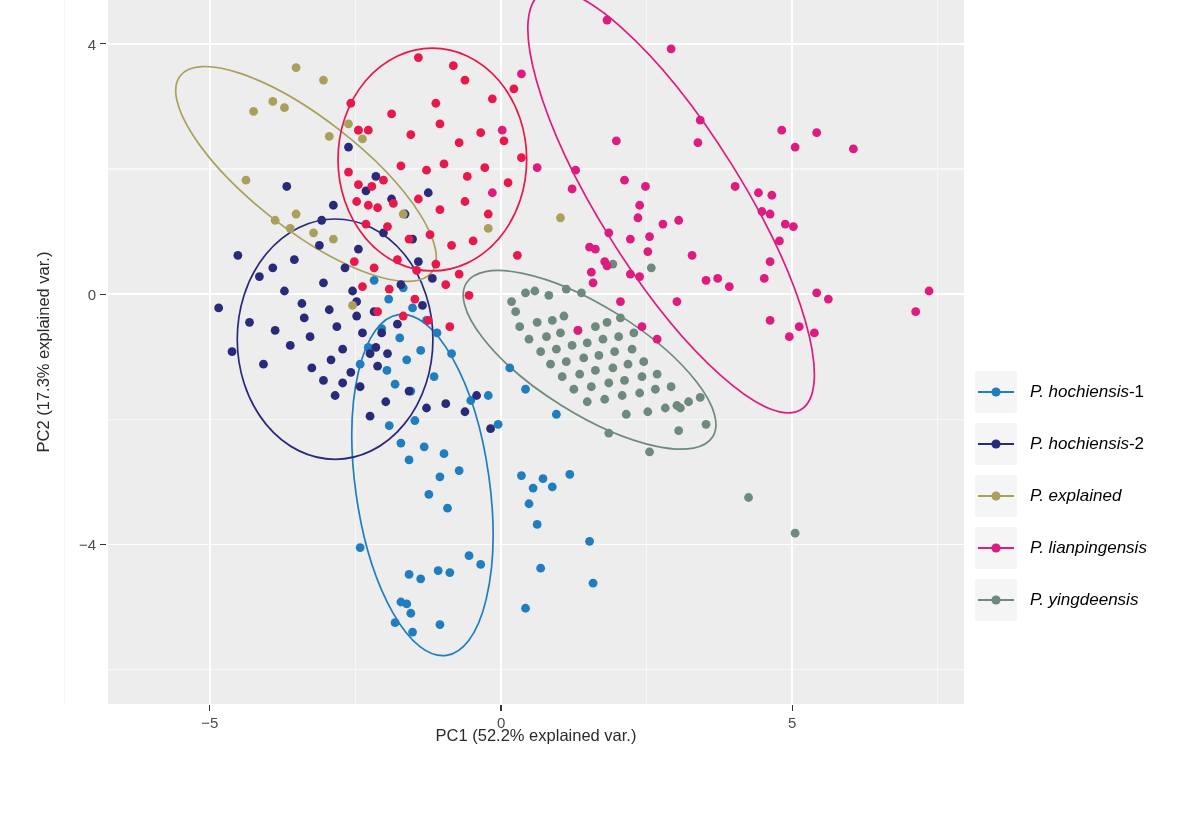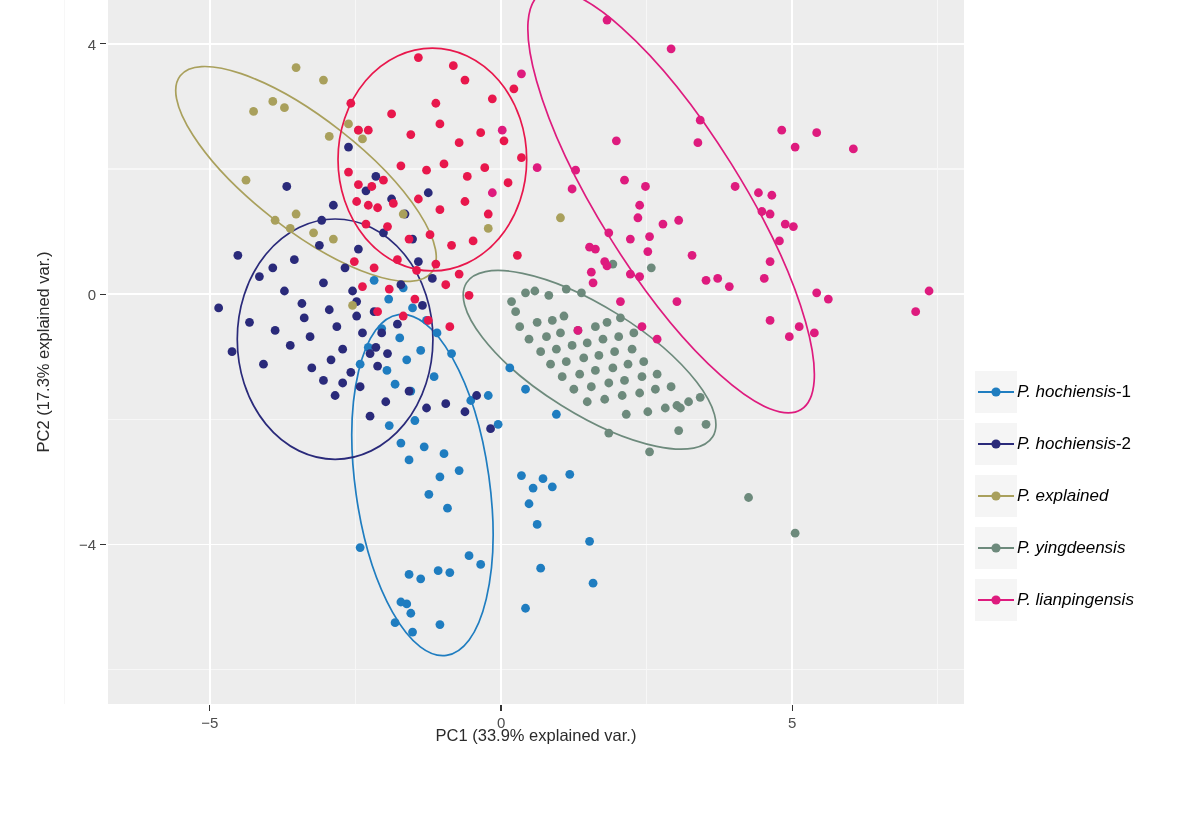--- a/index.html
+++ b/index.html
@@ -46,21 +46,21 @@
   .ytitle-holder{position:absolute;left:34px;top:0px;width:26px;height:704px;}
 
   
   #legend{position:absolute;left:975px;top:366px;width:220px;}
   .legend-row{display:flex;align-items:center;height:52px;}
   .legend-key{
     width:42px;height:42px;background:#F5F5F5;
     display:flex;align-items:center;justify-content:center;flex:0 0 42px;
   }
   .legend-label{
-    font-size:17px;color:#000000;white-space:nowrap;
+    margin-left:13px;font-size:17px;color:#000000;white-space:nowrap;
     font-family:"Liberation Sans", sans-serif;
   }
   .legend-label i{font-style:italic;}
   .legend-label .suffix{font-style:normal;}
 </style>
 </head>
 <body>
 
 <div id="root">
 
@@ -417,21 +417,21 @@
       <div class="tick-mark xtick-mark" style="left: 791.618px; top: 705px;"></div>
       <div class="tick-label xtick-label" style="left: 792.218px; top: 714px;">5</div>
       <div class="tick-mark ytick-mark" style="left: 100px; top: 543.827px;"></div>
       <div class="tick-label ytick-label" style="left: 60px; width: 36px; top: 544.427px;">−4</div>
       <div class="tick-mark ytick-mark" style="left: 100px; top: 293.516px;"></div>
       <div class="tick-label ytick-label" style="left: 60px; width: 36px; top: 294.116px;">0</div>
       <div class="tick-mark ytick-mark" style="left: 100px; top: 43.2044px;"></div>
       <div class="tick-label ytick-label" style="left: 60px; width: 36px; top: 43.8044px;">4</div>
     </div>
 
-  <div class="axis-title" id="x-axis-title">PC1 (33.9% explained var.)</div>
+  <div class="axis-title" id="x-axis-title">PC1 (52.2% explained var.)</div>
   <div class="ytitle-holder">
     <div class="axis-title" id="y-axis-title">PC2 (17.3% explained var.)</div>
   </div>
 
   <div id="legend">
       <div class="legend-row">
         <div class="legend-key">
           <svg width="40" height="20" viewBox="0 0 40 20">
             <line x1="2" y1="10" x2="38" y2="10" stroke="#1F7DC0" stroke-width="2.1"></line>
             <circle cx="20" cy="10" r="4.6" fill="#1F7DC0"></circle>
@@ -453,30 +453,30 @@
           <svg width="40" height="20" viewBox="0 0 40 20">
             <line x1="2" y1="10" x2="38" y2="10" stroke="#A9A05C" stroke-width="2.1"></line>
             <circle cx="20" cy="10" r="4.6" fill="#A9A05C"></circle>
           </svg>
         </div>
         <div class="legend-label"><i>P. explained</i></div>
       </div>
       <div class="legend-row">
         <div class="legend-key">
           <svg width="40" height="20" viewBox="0 0 40 20">
+            <line x1="2" y1="10" x2="38" y2="10" stroke="#DE1B7E" stroke-width="2.1"></line>
+            <circle cx="20" cy="10" r="4.6" fill="#DE1B7E"></circle>
+          </svg>
+        </div>
+        <div class="legend-label"><i>P. lianpingensis</i></div>
+      </div>
+      <div class="legend-row">
+        <div class="legend-key">
+          <svg width="40" height="20" viewBox="0 0 40 20">
             <line x1="2" y1="10" x2="38" y2="10" stroke="#6D8A7C" stroke-width="2.1"></line>
             <circle cx="20" cy="10" r="4.6" fill="#6D8A7C"></circle>
           </svg>
         </div>
         <div class="legend-label"><i>P. yingdeensis</i></div>
       </div>
-      <div class="legend-row">
-        <div class="legend-key">
-          <svg width="40" height="20" viewBox="0 0 40 20">
-            <line x1="2" y1="10" x2="38" y2="10" stroke="#DE1B7E" stroke-width="2.1"></line>
-            <circle cx="20" cy="10" r="4.6" fill="#DE1B7E"></circle>
-          </svg>
-        </div>
-        <div class="legend-label"><i>P. lianpingensis</i></div>
-      </div>
     </div>
 
 </div>
 
 </body></html>

